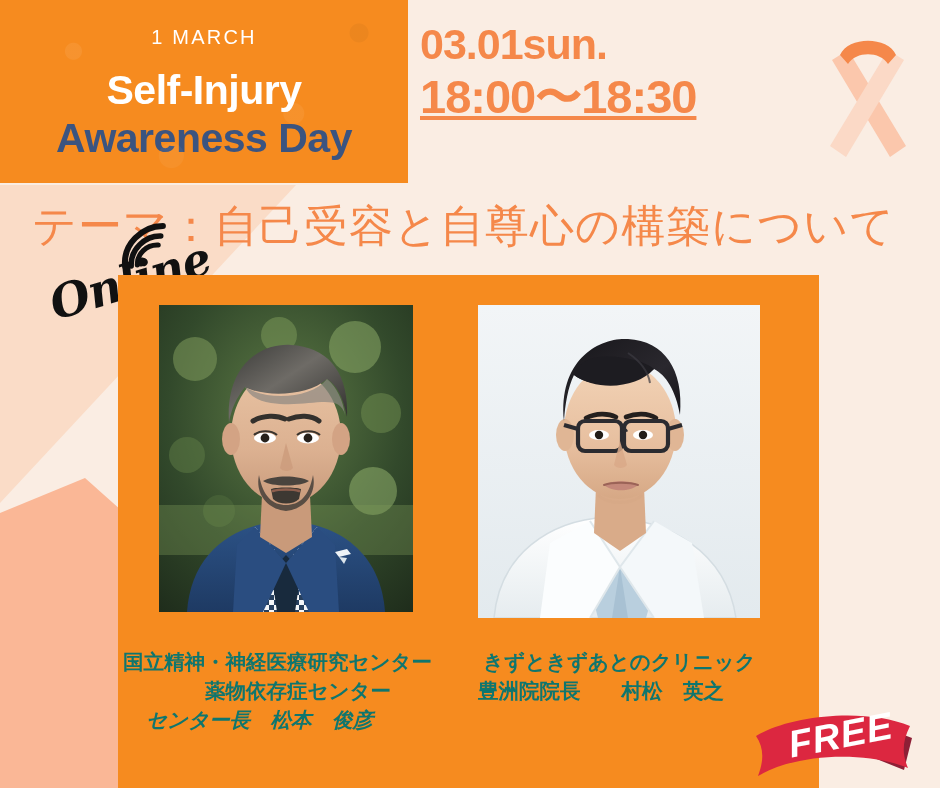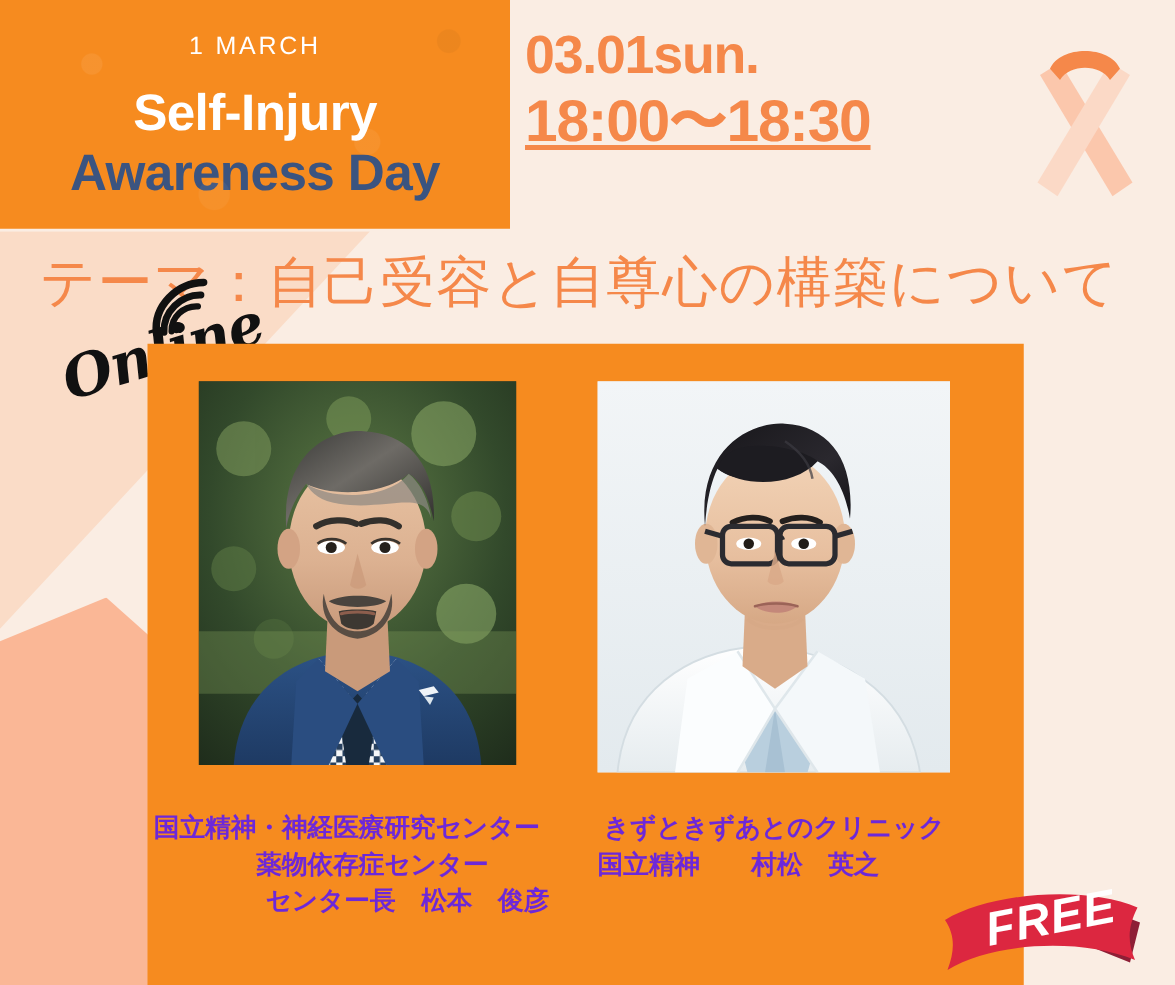--- a/index.html
+++ b/index.html
@@ -99,29 +99,29 @@
   
   .photo{
     position:absolute;overflow:hidden;background:#ddd;
   }
   .photo-left{left:159px;top:305px;width:254px;height:307px;background:#2d3a26;}
   .photo-right{left:478px;top:305px;width:282px;height:313px;background:#eef2f4;}
 
   
   .credits{
     position:absolute;left:118px;top:648px;width:701px;height:110px;
-    color:#6d28d9;
+    color:#0f766e;
     font-family:"DejaVu Sans","Liberation Sans",sans-serif;
     font-size:20.5px;line-height:1.42;font-weight:bold;
   }
   .credit-row{display:block;white-space:nowrap;}
   .cr-l{display:inline-block;width:360px;text-align:right;}
   .cr-r{display:inline-block;}
   .credit-row.r1 .cr-l{text-align:left;padding-left:5px;}
-  .credit-row.r3 .cr-l{text-align:center;padding-left:28px;}
+  .credit-row.r3 .cr-l{text-align:left;padding-left:28px;font-style:italic;}
   .credit-row.r2 .cr-l{text-align:center;}
 
   
   .free-banner{
     position:absolute;left:752px;top:692px;width:190px;height:96px;
   }
   .free-label{
     position:absolute;left:36px;top:22px;
     color:#FFFFFF;font-size:38px;font-weight:bold;font-style:italic;
     letter-spacing:1px;
@@ -335,21 +335,21 @@
 
       <path d="M120 190 C130 200, 154 200, 164 190" stroke="#d6a885" stroke-width="3" fill="none" opacity="0.6"></path>
     </svg>
   </div>
 
   <div class="credits">
     <span class="credit-row r1">
       <span class="cr-l">国立精神・神経医療研究センター</span><span class="cr-r">きずときずあとのクリニック</span>
     </span>
     <span class="credit-row r2">
-      <span class="cr-l">薬物依存症センター</span><span class="cr-r">国立精神　　村松　英之</span>
+      <span class="cr-l">薬物依存症センター</span><span class="cr-r">豊洲院院長　　村松　英之</span>
     </span>
     <span class="credit-row r3">
       <span class="cr-l">センター長　松本　俊彦</span>
     </span>
   </div>
 
   <div class="free-banner">
     <svg viewBox="0 0 190 96" width="190" height="96" aria-hidden="true">
       <path d="M118 30 L160 46 L152 78 L112 62 Z" fill="#8E1F36"></path>
       <path d="M4 44 C40 22, 116 16, 158 34 C150 50, 150 62, 156 76 C112 58, 42 62, 6 84 C12 68, 12 56, 4 44 Z" fill="#DC2740"></path>

